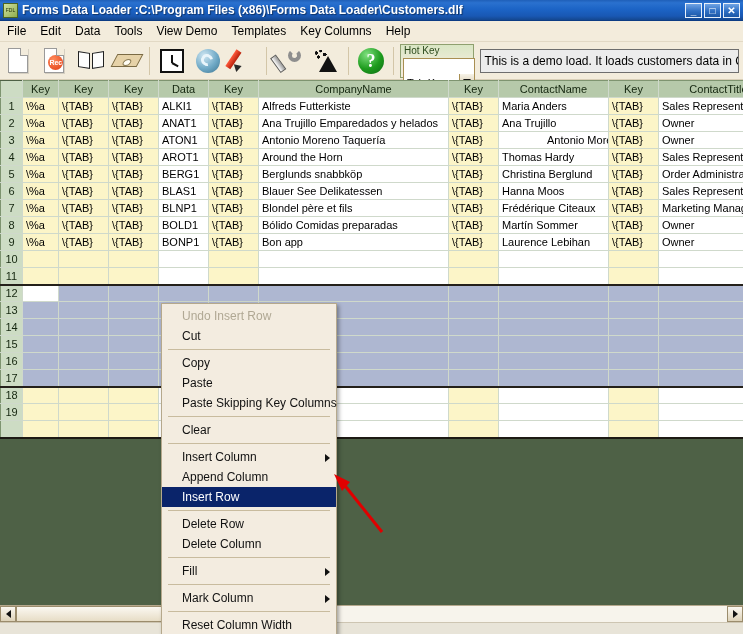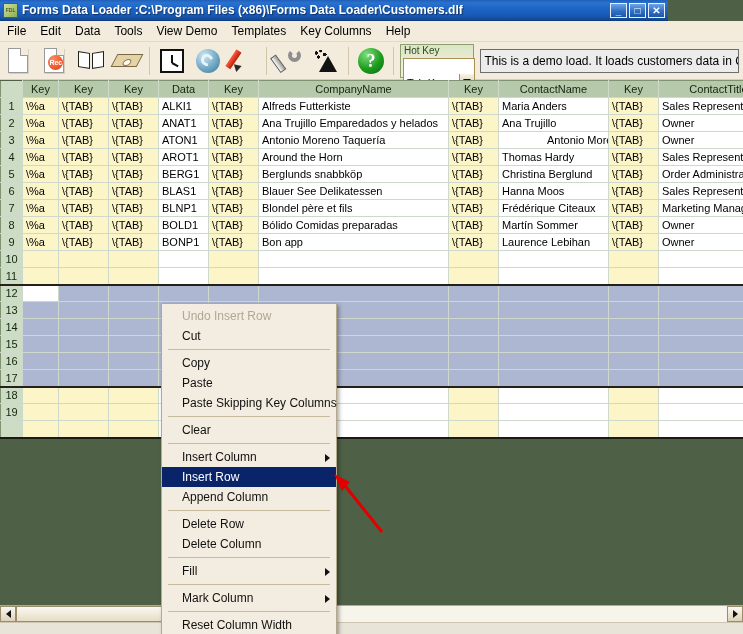--- a/index.html
+++ b/index.html
@@ -7,21 +7,21 @@
     width:743px;height:634px;overflow:hidden;
     font-family:"Liberation Sans", sans-serif;
     font-size:11px;
     background:#4e6146;
     -webkit-font-smoothing:none;
   }
   #app{position:relative;width:743px;height:634px;overflow:hidden;background:#4e6146;}
 
   
   .titlebar{
-    position:absolute;left:0;top:0;width:668px;height:21px;
+    position:absolute;left:0;top:0;width:743px;height:21px;
     background:linear-gradient(180deg,#1f5fb8 0%,#2a71cf 14%,#1c64c6 45%,#1958b4 80%,#14478f 100%);
     display:flex;align-items:center;
     border-bottom:1px solid #0c3c84;
     box-sizing:border-box;
   }
   .tb-icon{
     width:15px;height:15px;margin-left:3px;margin-right:4px;
     background:linear-gradient(135deg,#cfe0a0,#8fae4e);
     border:1px solid #4c6420;box-sizing:border-box;
     font-size:5px;color:#24340a;text-align:center;line-height:13px;
@@ -656,22 +656,22 @@
       <div class="ctx-item disabled"><span>Undo Insert Row</span></div>
       <div class="ctx-item"><span>Cut</span></div>
       <div class="ctx-sep"></div>
       <div class="ctx-item"><span>Copy</span></div>
       <div class="ctx-item"><span>Paste</span></div>
       <div class="ctx-item"><span>Paste Skipping Key Columns</span></div>
       <div class="ctx-sep"></div>
       <div class="ctx-item"><span>Clear</span></div>
       <div class="ctx-sep"></div>
       <div class="ctx-item"><span>Insert Column</span><span class="ctx-arrow"></span></div>
+      <div class="ctx-item"><span>Append Column</span></div>
       <div class="ctx-item hl"><span>Insert Row</span></div>
-      <div class="ctx-item"><span>Append Column</span></div>
       <div class="ctx-sep"></div>
       <div class="ctx-item"><span>Delete Row</span></div>
       <div class="ctx-item"><span>Delete Column</span></div>
       <div class="ctx-sep"></div>
       <div class="ctx-item"><span>Fill</span><span class="ctx-arrow"></span></div>
       <div class="ctx-sep"></div>
       <div class="ctx-item"><span>Mark Column</span><span class="ctx-arrow"></span></div>
       <div class="ctx-sep"></div>
       <div class="ctx-item"><span>Reset Column Width</span></div>
     </div>

